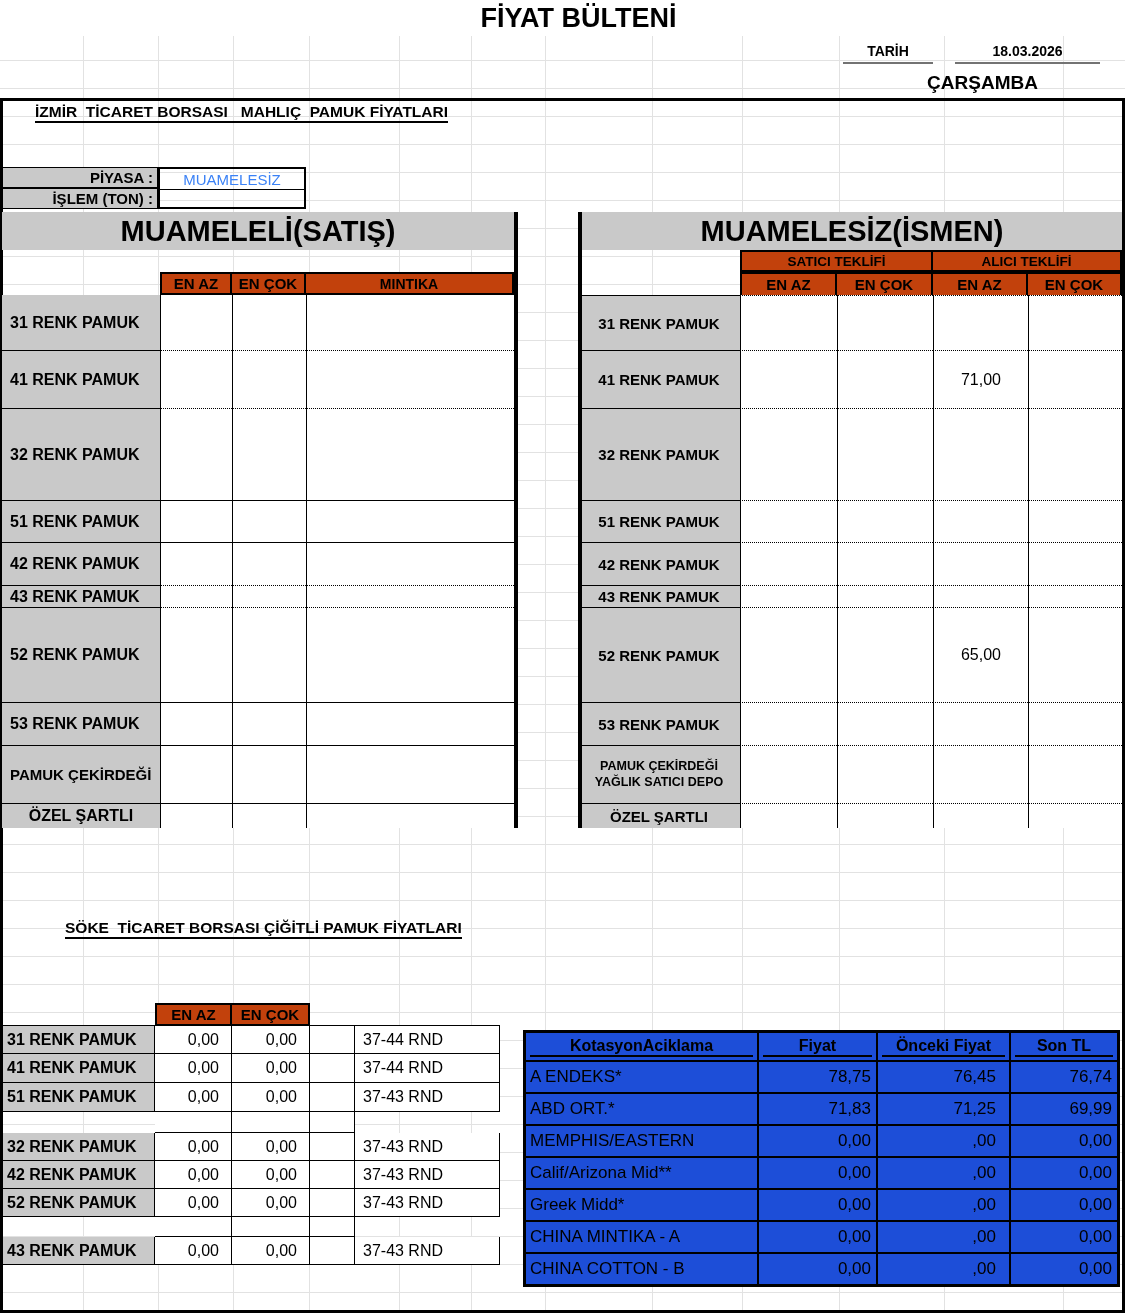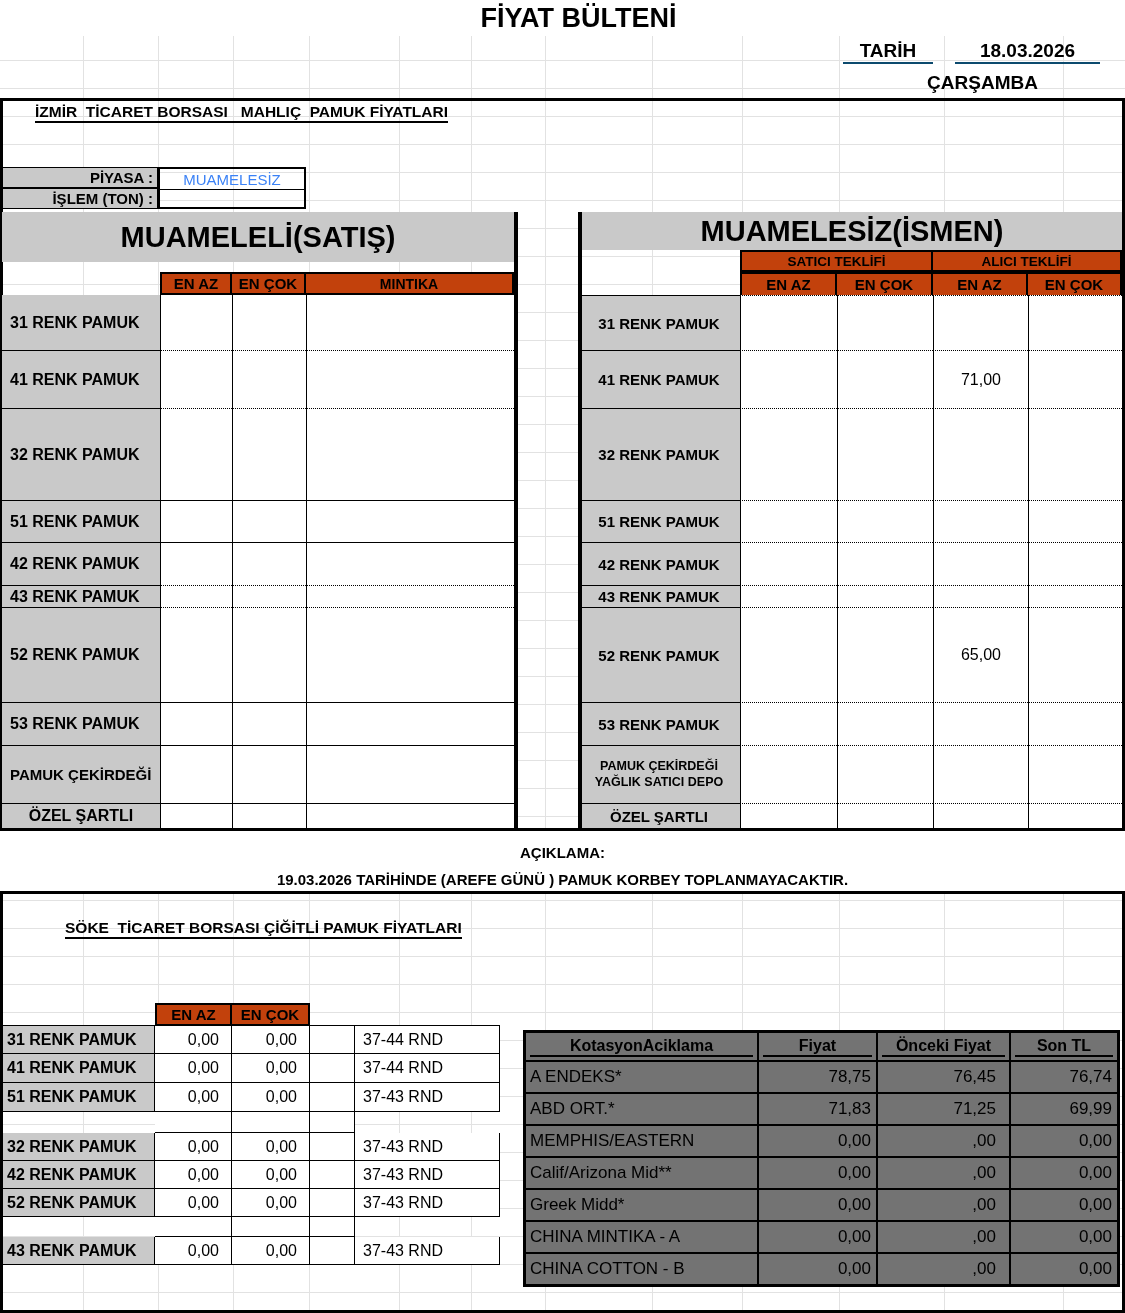--- a/index.html
+++ b/index.html
@@ -26,21 +26,21 @@
       linear-gradient(90deg, transparent 944px, var(--grid) 944px 945px, transparent 945px),
       linear-gradient(90deg, transparent 1063px, var(--grid) 1063px 1064px, transparent 1064px);
   }
   .z{z-index:2;}
   .gray{background:var(--fill);}
   
   #frame{left:0;top:98px;width:1125px;height:1215px;border:3px solid #000;z-index:1;}
   #aciklama-strip{left:0;top:828px;width:1125px;height:66px;border-top:3px solid #000;border-bottom:3px solid #000;background:#fff;z-index:2;}
   
   #title{left:16px;top:0;width:1125px;height:36px;font-size:27px;background:#fff;}
-  .dateline{border-bottom:2px solid #0c4a6e;font-size:19px;}
+  .dateline{border-bottom:2px solid #737373;font-size:14px;}
   
   .lblcell{border:1px solid #000;font-size:15px;justify-content:flex-end;padding-right:4px;display:flex;align-items:center;}
   #piyasa-value-box{left:158px;top:167px;width:148px;height:42px;border:2px solid #000;}
   #piyasa-value-box .half{height:20px;display:flex;align-items:center;justify-content:center;font-size:15px;color:#3b82f6;}
   #piyasa-value-box .half:first-child{border-bottom:1px solid #000;}
   
   .band{font-size:29px;font-weight:bold;}
   
   .vthick{width:4px;background:#000;z-index:3;}
   
@@ -90,21 +90,21 @@
   .srow.gap2{height:20px;}
   .srow.h28{height:28px;}
   .slab{width:153px;background:var(--fill);border:1px solid #000;border-top:none;display:flex;align-items:center;padding-left:4px;font-weight:bold;font-size:16px;box-sizing:border-box;}
   .sv{border:1px solid #000;border-top:none;border-left:none;box-sizing:border-box;display:flex;align-items:center;justify-content:flex-end;padding-right:12px;font-size:16px;background:#fff;}
   .sv.sw1{width:77px;}.sv.sw2{width:78px;}
   .sgapcol{width:45px;border-right:1px solid #000;border-bottom:1px solid #000;box-sizing:border-box;background:#fff;}
   .srnd{width:145px;border:1px solid #000;border-top:none;border-left:none;box-sizing:border-box;display:flex;align-items:center;padding-left:8px;font-size:16px;background:#fff;}
   .srow.spacer .slab,.srow.spacer .srnd{visibility:hidden;}
   .srow.spacer .sv{background:#fff;}
   
-  #ktable{left:523px;top:1030px;width:597px;z-index:4;border:3px solid #000;background:#737373;}
+  #ktable{left:523px;top:1030px;width:597px;z-index:4;border:3px solid #000;background:#1d4ed8;}
   .krow{display:flex;height:30px;border-top:2px solid #000;}
   .krow:first-child{border-top:none;height:27px;}
   .kc{box-sizing:border-box;display:flex;align-items:center;font-size:17px;border-left:2px solid #000;}
   .kc:first-child{border-left:none;}
   .kc.k0{width:231px;padding-left:4px;}
   .kc.k1{width:119px;justify-content:flex-end;padding-right:5px;}
   .kc.k2{width:133px;justify-content:flex-end;padding-right:13px;}
   .kc.k3{width:108px;justify-content:flex-end;padding-right:5px;}
   .krow.khead .kc{font-weight:bold;font-size:16px;justify-content:center;padding:0 4px;}
   .krow.khead .kc span{border-bottom:2px solid #000;display:block;width:100%;text-align:center;}
@@ -124,21 +124,21 @@
 
   <div class="abs b pre uline z" style="left:35px;top:102px;height:21px;font-size:15.5px;display:flex;align-items:center;">İZMİR  TİCARET BORSASI   MAHLIÇ  PAMUK FİYATLARI</div>
 
   <div class="abs gray lblcell b z" style="left:2px;top:167px;width:156px;height:21px;">PİYASA :</div>
   <div class="abs gray lblcell b z" style="left:2px;top:188px;width:156px;height:21px;">İŞLEM (TON) :</div>
   <div id="piyasa-value-box" class="abs z">
     <div class="half">MUAMELESİZ</div>
     <div class="half"></div>
   </div>
 
-  <div class="abs gray ctr band z" style="left:2px;top:212px;width:512px;height:50px;">MUAMELELİ(SATIŞ)</div>
+  <div class="abs gray ctr band z" style="left:2px;top:212px;width:512px;height:38px;">MUAMELELİ(SATIŞ)</div>
   <div class="abs gray ctr band z" style="left:582px;top:212px;width:540px;height:38px;">MUAMELESİZ(İSMEN)</div>
 
   <div class="abs hbox z" style="left:160px;top:272px;width:72px;height:23px;font-size:15px;">EN AZ</div>
   <div class="abs hbox z" style="left:230px;top:272px;width:76px;height:23px;font-size:15px;">EN ÇOK</div>
   <div class="abs hbox z" style="left:304px;top:272px;width:210px;height:23px;font-size:14px;">MINTIKA</div>
 
   <div class="abs hbox z" style="left:740px;top:250px;width:193px;height:22px;font-size:13.5px;">SATICI TEKLİFİ</div>
   <div class="abs hbox z" style="left:931px;top:250px;width:191px;height:22px;font-size:13.5px;">ALICI TEKLİFİ</div>
   <div class="abs hbox nb z" style="left:740px;top:272px;width:97px;height:23px;font-size:15px;">EN AZ</div>
   <div class="abs hbox nb z" style="left:835px;top:272px;width:98px;height:23px;font-size:15px;">EN ÇOK</div>
@@ -280,24 +280,20 @@
         <div class="rv u1"></div>
         <div class="rv u2"></div>
         <div class="rv u3"></div>
         <div class="rv u4"></div>
       </div>
   </div>
 
   <div class="abs vthick" style="left:514px;top:212px;height:616px;"></div>
   <div class="abs vthick" style="left:578px;top:212px;height:616px;"></div>
 
-  <div id="aciklama-strip" class="abs">
-    <div class="ctr b" style="height:30px;font-size:15px;padding-top:6px;">AÇIKLAMA:</div>
-    <div class="ctr b" style="height:24px;font-size:15px;">19.03.2026 TARİHİNDE (AREFE GÜNÜ ) PAMUK KORBEY TOPLANMAYACAKTIR.</div>
-  </div>
 
   <div class="abs b pre uline z" style="left:65px;top:918px;height:21px;font-size:15.5px;display:flex;align-items:center;">SÖKE  TİCARET BORSASI ÇİĞİTLİ PAMUK FİYATLARI</div>
 
   <div class="abs hbox z" style="left:155px;top:1003px;width:77px;height:23px;font-size:15px;">EN AZ</div>
   <div class="abs hbox z" style="left:230px;top:1003px;width:80px;height:23px;font-size:15px;">EN ÇOK</div>
 
   <div id="stable" class="abs">
     <div class="srow">
         <div class="slab" style="border-top:1px solid #000;">31 RENK PAMUK</div>
         <div class="sv sw1" style="border-top:1px solid #000;">0,00</div>

